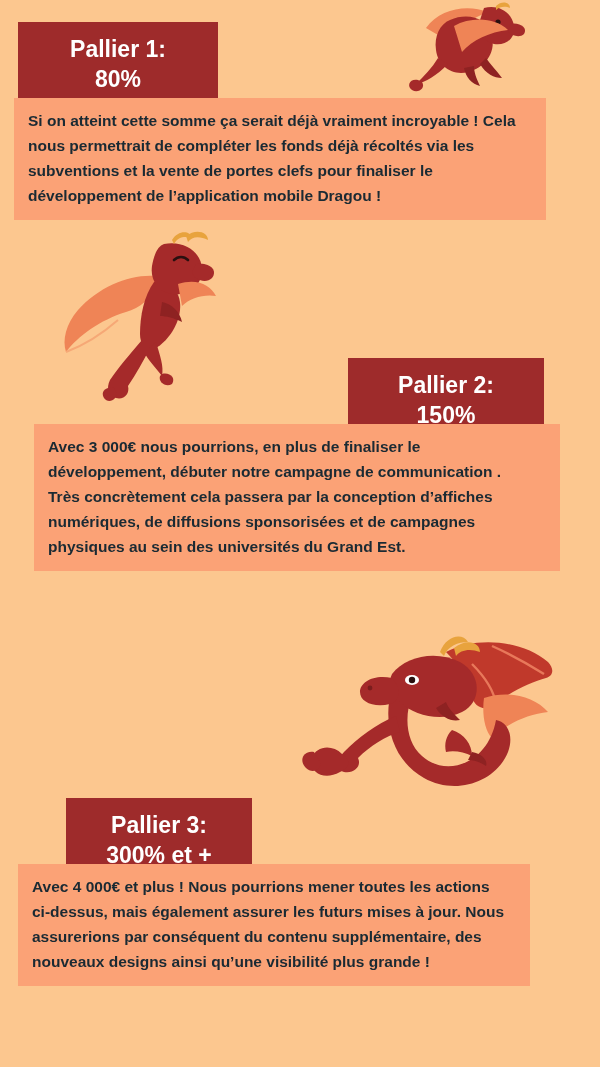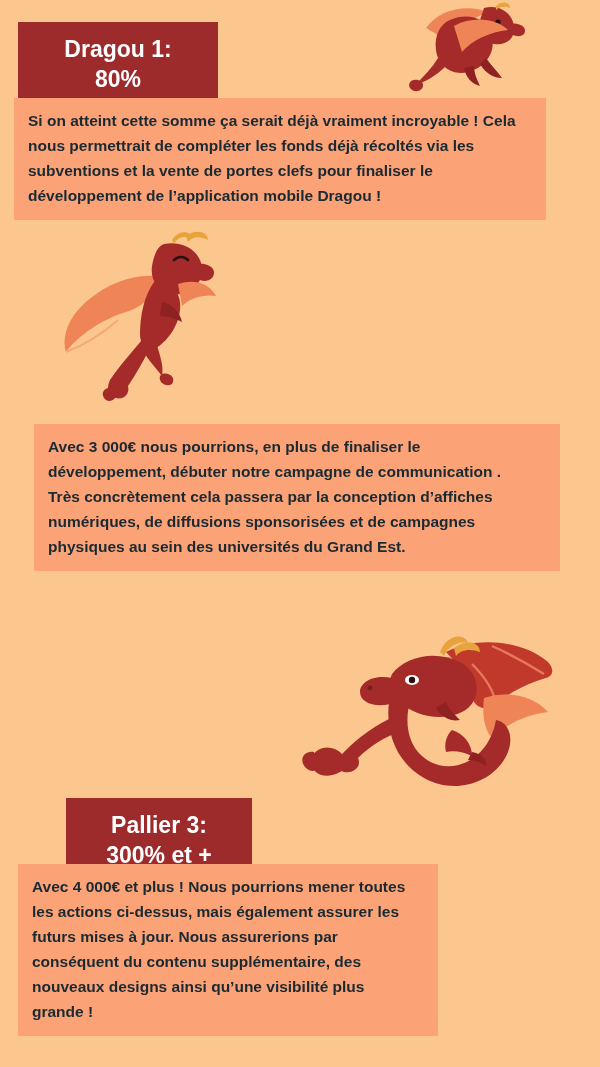--- a/index.html
+++ b/index.html
@@ -45,21 +45,21 @@
     background: #fba276;
     color: #1a2a33;
     font-size: 15.5px;
     line-height: 25px;
     font-weight: bold;
     padding: 10px 24px 12px 14px;
     box-sizing: border-box;
   }
   #body1 { left: 14px; top: 98px;  width: 532px; }
   #body2 { left: 18px; top: 424px; width: 526px; margin-left: 16px; }
-  #body3 { left: 18px; top: 864px; width: 420px; }
+  #body3 { left: 18px; top: 864px; width: 512px; }
 
   
   .dragon {
     position: absolute;
   }
   #dragon1 { left: 392px; top: 2px;   width: 140px; height: 96px; }
   #dragon2 { left: 60px;  top: 228px; width: 160px; height: 182px; }
   #dragon3 { left: 296px; top: 612px; width: 266px; height: 204px; }
 </style>
 </head>
@@ -86,21 +86,21 @@
 
       <path d="M56 62 C44 74, 34 80, 24 82 C32 74, 40 66, 46 56 Z" fill="#a52a2a"></path>
       <path d="M26 78 C18 76, 14 84, 20 88 C26 92, 34 86, 30 80 Z" fill="#a52a2a"></path>
 
       <path d="M72 66 C74 76, 80 82, 88 84 C84 76, 82 70, 82 64 Z" fill="#8e2222"></path>
       <path d="M88 62 C94 72, 102 76, 110 76 C104 68, 98 62, 94 56 Z" fill="#8e2222"></path>
     </svg>
   </div>
 
   <div class="tier-heading" id="heading1">
-    <span class="line1">Dragou 1:</span>
+    <span class="line1">Pallier 1:</span>
     <span class="line2">80%</span>
   </div>
 
   <div class="tier-body" id="body1">Si on atteint cette somme ça serait déjà vraiment incroyable ! Cela nous permettrait de compléter les fonds déjà récoltés via les subventions et la vente de portes clefs pour finaliser le développement de l’application mobile Dragou !</div>
 
   <div class="dragon" id="dragon2">
     <svg viewBox="0 0 160 182" width="160" height="182" xmlns="http://www.w3.org/2000/svg">
 
       <path d="M96 48 C70 46, 40 58, 18 82 C6 96, 2 112, 6 124 C18 108, 40 92, 66 84 C80 80, 92 70, 96 58 Z" fill="#ef8456"></path>
       <path d="M6 124 C22 118, 42 106, 58 92" fill="none" stroke="#f6a876" stroke-width="2"></path>
@@ -121,20 +121,24 @@
       <path d="M102 74 C112 76, 120 84, 122 94 C114 90, 106 88, 100 88 Z" fill="#8e2222"></path>
 
       <path d="M96 114 C100 128, 104 138, 102 148 C96 140, 88 132, 84 124 Z" fill="#a52a2a"></path>
       <path d="M102 146 C110 144, 116 150, 112 156 C106 160, 98 154, 100 148 Z" fill="#a52a2a"></path>
 
       <path d="M82 112 C70 126, 58 140, 50 152 C46 160, 48 168, 56 170 C64 172, 70 166, 68 158 C76 146, 84 132, 90 120 Z" fill="#a52a2a"></path>
       <path d="M54 160 C46 158, 40 164, 44 170 C48 176, 58 172, 56 164 Z" fill="#a52a2a"></path>
     </svg>
   </div>
 
+  <div class="tier-heading" id="heading2">
+    <span class="line1">Pallier 2:</span>
+    <span class="line2">150%</span>
+  </div>
 
   <div class="tier-body" id="body2">Avec 3 000€ nous pourrions, en plus de finaliser le développement, débuter notre campagne de communication . Très concrètement cela passera par la conception d’affiches numériques, de diffusions sponsorisées et de campagnes physiques au sein des universités du Grand Est.</div>
 
   <div class="dragon" id="dragon3">
     <svg viewBox="0 0 266 204" width="266" height="204" xmlns="http://www.w3.org/2000/svg">
 
       <path d="M150 40 C180 24, 226 28, 252 50 C258 56, 258 64, 250 66 C236 70, 216 78, 200 92 C190 100, 178 96, 176 84 C174 68, 162 52, 150 40 Z" fill="#c0392b"></path>
       <path d="M196 34 C214 42, 232 52, 248 62" fill="none" stroke="#e8785a" stroke-width="2.4"></path>
       <path d="M176 52 C190 66, 198 80, 200 92" fill="none" stroke="#e8785a" stroke-width="2.4"></path>
 

